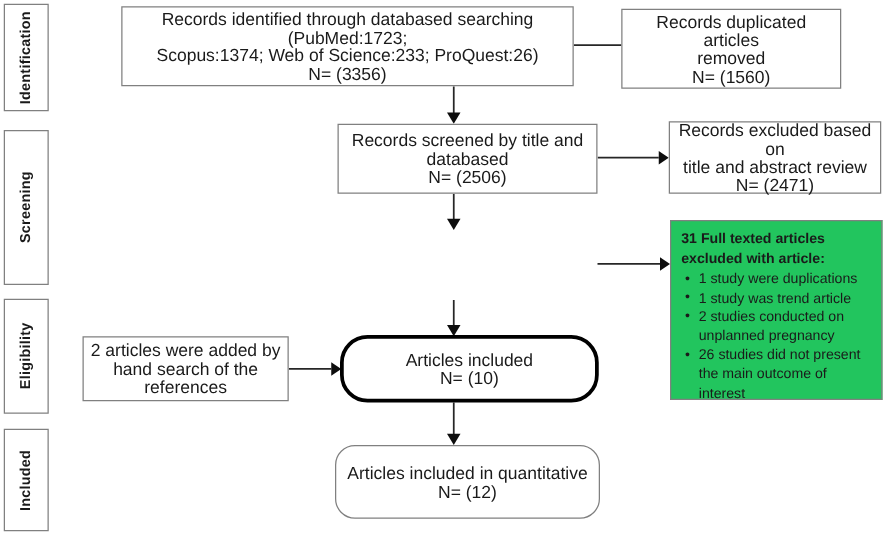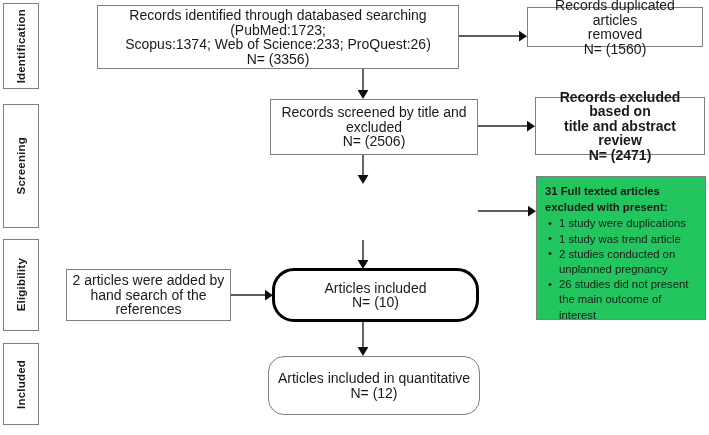--- a/index.html
+++ b/index.html
@@ -137,48 +137,48 @@
   </svg>
 
   <div class="box" style="left:97px; top:5px; width:362px; height:64px;">
     <div>
       <div>Records identified through databased searching (PubMed:1723;</div>
       <div>Scopus:1374; Web of Science:233; ProQuest:26)</div>
       <div>N= (3356)</div>
     </div>
   </div>
 
-  <div class="box" style="left:527px; top:7px; width:176px; height:40px;">
+  <div class="box" style="left:497px; top:7px; width:176px; height:64px;">
     <div>
       <div>Records duplicated articles</div>
       <div>removed</div>
       <div>N= (1560)</div>
     </div>
   </div>
 
   <div class="box" style="left:270px; top:99px; width:208px; height:56px;justify-content:center;">
     <div>
       <div>Records screened by title and</div>
-      <div>excluded</div>
+      <div>databased</div>
       <div>N= (2506)</div>
     </div>
   </div>
 
-  <div class="box" style="left:535px; top:97px; width:170px; height:58px;font-weight:bold;">
+  <div class="box" style="left:535px; top:97px; width:170px; height:58px;">
     <div>
       <div>Records excluded based on</div>
       <div>title and abstract review</div>
       <div>N= (2471)</div>
     </div>
   </div>
 
 
   <div class="reasons" style="left:536px; top:176px; width:170px; height:144px;">
     <span class="hd">31 Full texted articles</span>
-    <span class="hd">excluded with present:</span>
+    <span class="hd">excluded with article:</span>
     <ul>
       <li>1 study were duplications</li>
       <li>1 study was trend article</li>
       <li>2 studies conducted on unplanned pregnancy</li>
       <li>26 studies did not present the main outcome of interest</li>
     </ul>
   </div>
 
   <div class="box" style="left:66px; top:269px; width:165px; height:52px;">
     <div>

